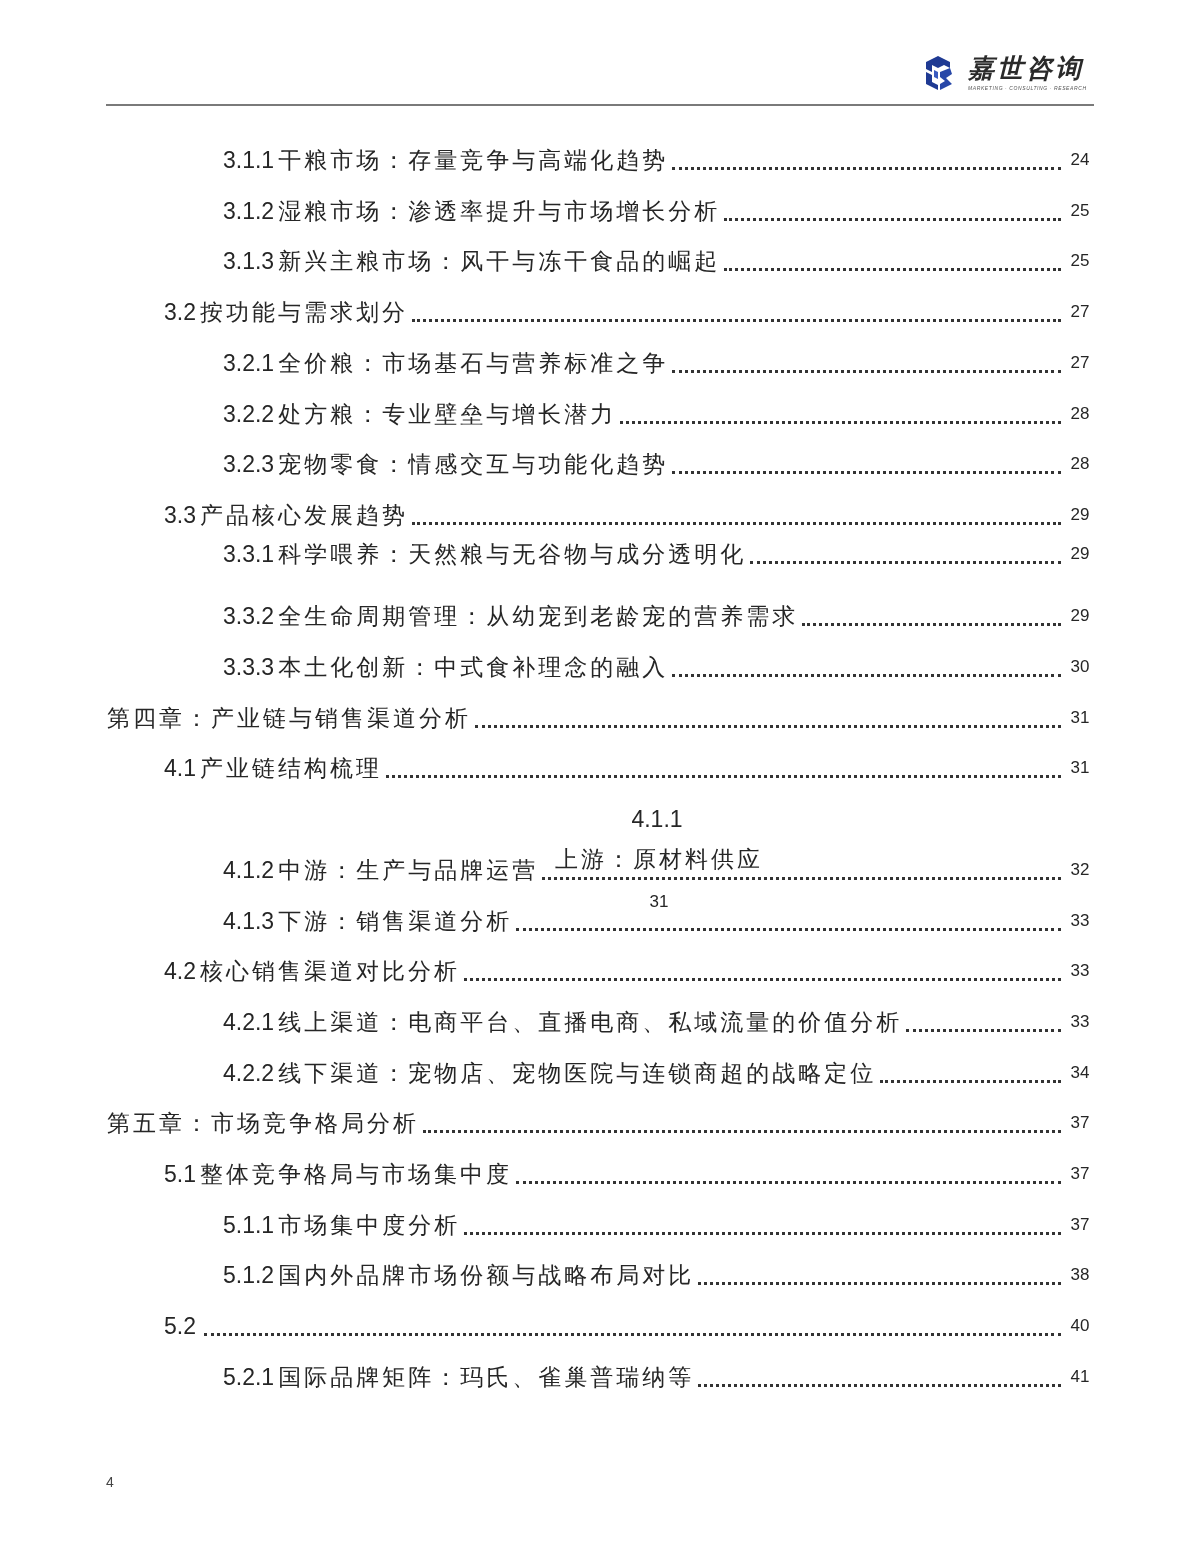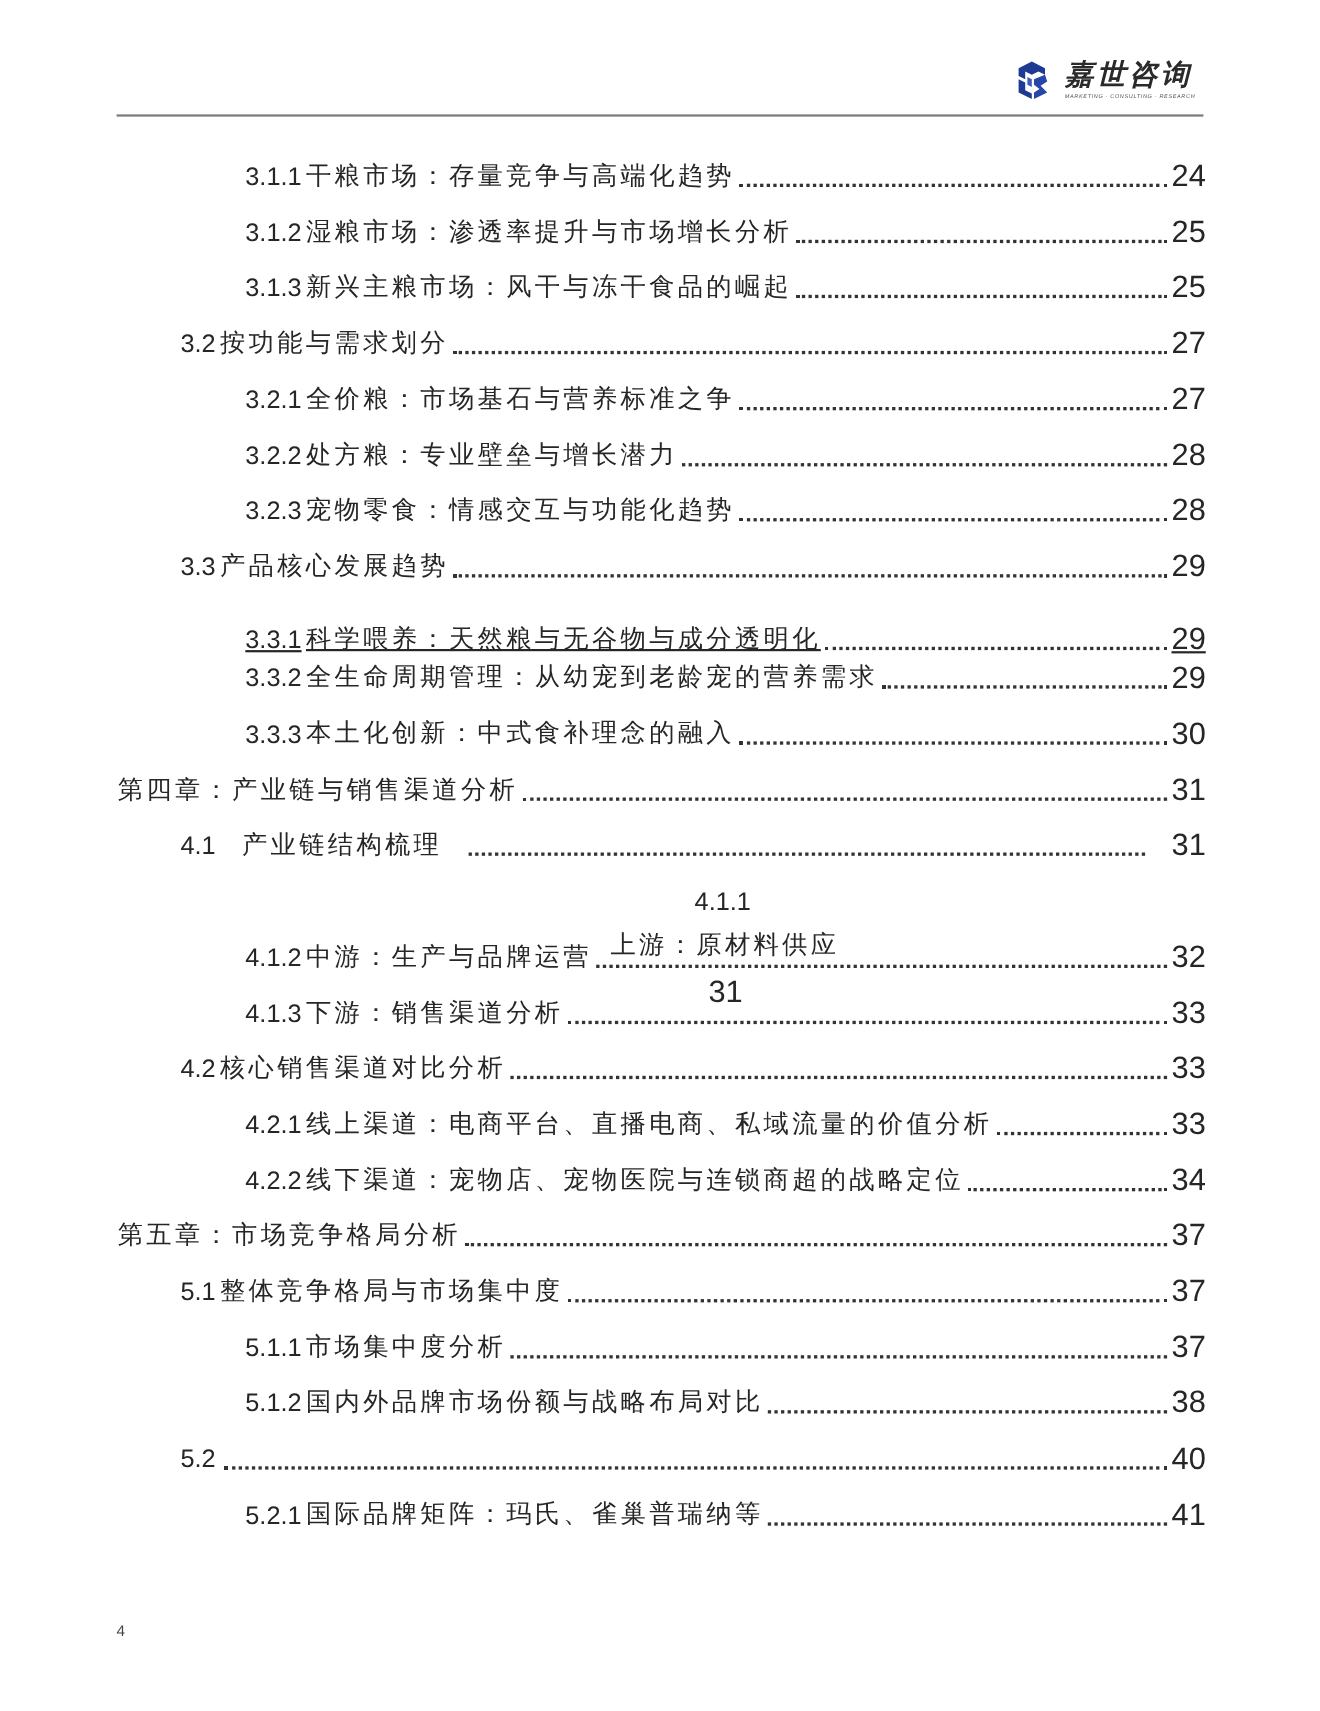--- a/index.html
+++ b/index.html
@@ -91,21 +91,21 @@
       flex: 1;
       margin: 0 4px 0 4px;
       height: 1px;
       align-self: center;
       position: relative;
       top: 8px;
       border-bottom: 3px dotted #333;
     }
     .toc-page {
       font-family: "Liberation Sans", "DejaVu Sans", sans-serif;
-      font-size: 28px;
+      font-size: 17px;
       width: 30px;
       text-align: center;
     }
     .lvl1 { left: 107px; width: 988px; }
     .lvl2 { left: 164px; width: 931px; }
     .lvl3 { left: 223px; width: 872px; }
     .page-number {
       position: absolute;
       left: 106px;
       top: 1474px;
@@ -175,21 +175,21 @@
       <span class="toc-title">宠物零食：情感交互与功能化趋势</span>
       <span class="toc-leader"></span>
       <span class="toc-page">28</span>
     </div>
     <div class="toc-row lvl2" style="top: 494.9px;">
       <span class="toc-num">3.3</span>
       <span class="toc-title">产品核心发展趋势</span>
       <span class="toc-leader"></span>
       <span class="toc-page">29</span>
     </div>
-    <div class="toc-row lvl3" style="top: 561px; text-decoration: underline;">
+    <div class="toc-row lvl3" style="top: 534px;">
       <span class="toc-num">3.3.1</span>
       <span class="toc-title">科学喂养：天然粮与无谷物与成分透明化</span>
       <span class="toc-leader"></span>
       <span class="toc-page">29</span>
     </div>
     <div class="toc-row lvl3" style="top: 596.3px;">
       <span class="toc-num">3.3.2</span>
       <span class="toc-title">全生命周期管理：从幼宠到老龄宠的营养需求</span>
       <span class="toc-leader"></span>
       <span class="toc-page">29</span>
@@ -198,21 +198,21 @@
       <span class="toc-num">3.3.3</span>
       <span class="toc-title">本土化创新：中式食补理念的融入</span>
       <span class="toc-leader"></span>
       <span class="toc-page">30</span>
     </div>
     <div class="toc-row lvl1" style="top: 697.7px;">
       <span class="toc-title">第四章：产业链与销售渠道分析</span>
       <span class="toc-leader"></span>
       <span class="toc-page">31</span>
     </div>
-    <div class="toc-row lvl2" style="top: 748.4px; gap: 20px;">
+    <div class="toc-row lvl2" style="top: 748.4px;">
       <span class="toc-num">4.1</span>
       <span class="toc-title">产业链结构梳理</span>
       <span class="toc-leader"></span>
       <span class="toc-page">31</span>
     </div>
     <div class="toc-row lvl3" style="top: 799.1px; flex-direction: column;">
       <span class="toc-num">4.1.1</span>
       <span class="toc-title">上游：原材料供应</span>
       <span class="toc-leader"></span>
       <span class="toc-page">31</span>

